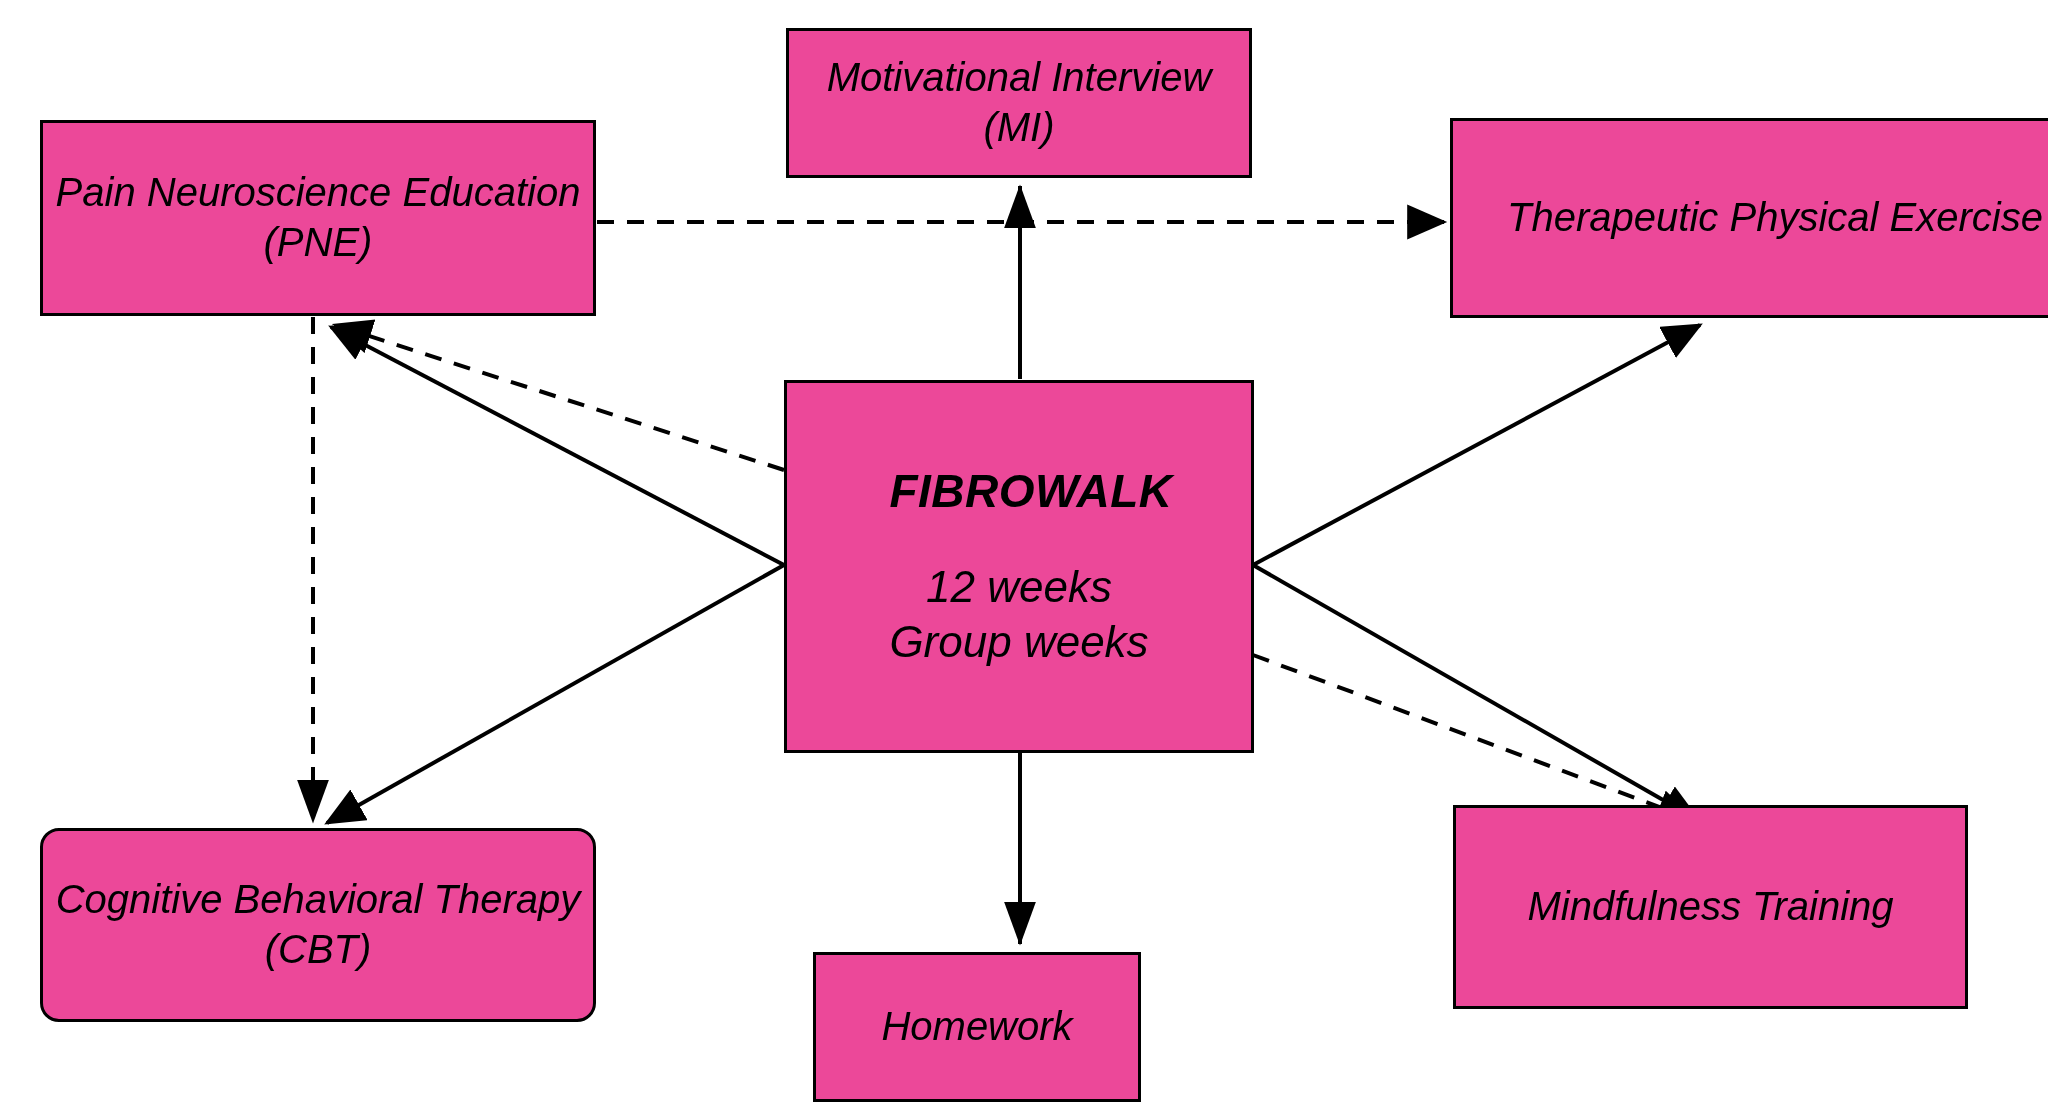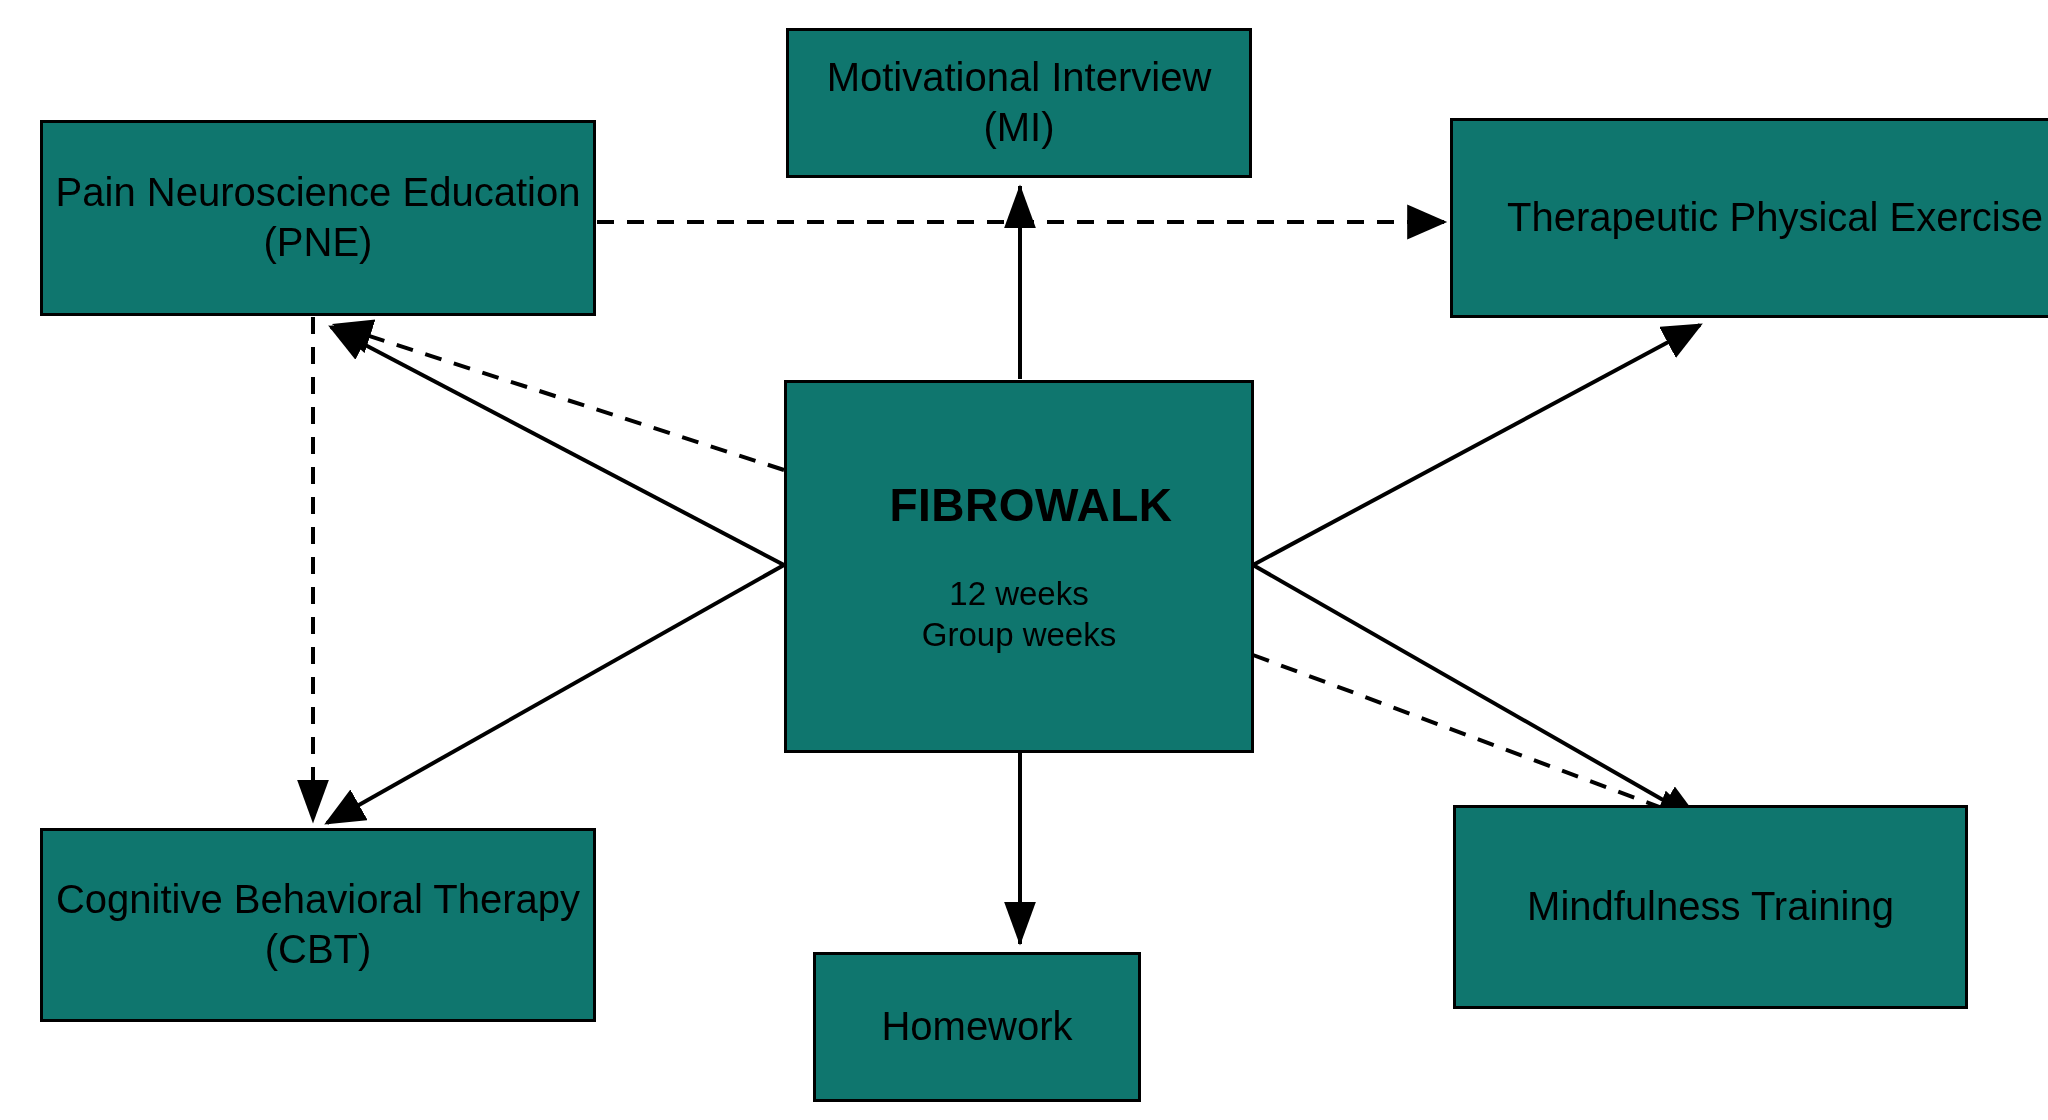--- a/index.html
+++ b/index.html
@@ -20,45 +20,46 @@
     left: 0;
     top: 0;
     width: 2048px;
     height: 1120px;
     pointer-events: none;
   }
   .node {
     position: absolute;
     box-sizing: border-box;
     border: 3px solid #000000;
-    background: #0f766e;
+    background: #ec4899;
     display: flex;
     flex-direction: column;
     align-items: center;
     justify-content: center;
     text-align: center;
     color: #000000;
+    font-style: italic;
   }
   .node .line {
     display: block;
     line-height: 1.24;
     white-space: nowrap;
   }
   .n-title {
     font-size: 40px;
     font-weight: 400;
   }
   .n-center-title {
     font-size: 46px;
     font-weight: 700;
     letter-spacing: 0.5px;
     margin-left: 24px;
   }
   .n-sub {
-    font-size: 33px;
+    font-size: 44px;
     font-weight: 400;
   }
   .spacer-sm { height: 40px; }
 </style>
 </head>
 <body>
 
 <div id="canvas">
 
   <svg id="edges" viewBox="0 0 2048 1120" width="2048" height="1120" xmlns="http://www.w3.org/2000/svg">
@@ -116,21 +117,21 @@
     <span class="line n-title">Therapeutic Physical Exercise</span>
   </div>
 
   <div class="node" style="left:784px; top:380px; width:470px; height:373px;">
     <span class="line n-center-title">FIBROWALK</span>
     <span class="spacer-sm"></span>
     <span class="line n-sub">12 weeks</span>
     <span class="line n-sub">Group weeks</span>
   </div>
 
-  <div class="node" style="left:40px; top:828px; width:556px; height:194px;">
+  <div class="node" style="left:40px; top:828px; width:556px; height:194px;border-radius:19px;">
     <span class="line n-title">Cognitive Behavioral Therapy</span>
     <span class="line n-title">(CBT)</span>
   </div>
 
   <div class="node" style="left:813px; top:952px; width:328px; height:150px;">
     <span class="line n-title">Homework</span>
   </div>
 
   <div class="node" style="left:1453px; top:805px; width:515px; height:204px;">
     <span class="line n-title">Mindfulness Training</span>

